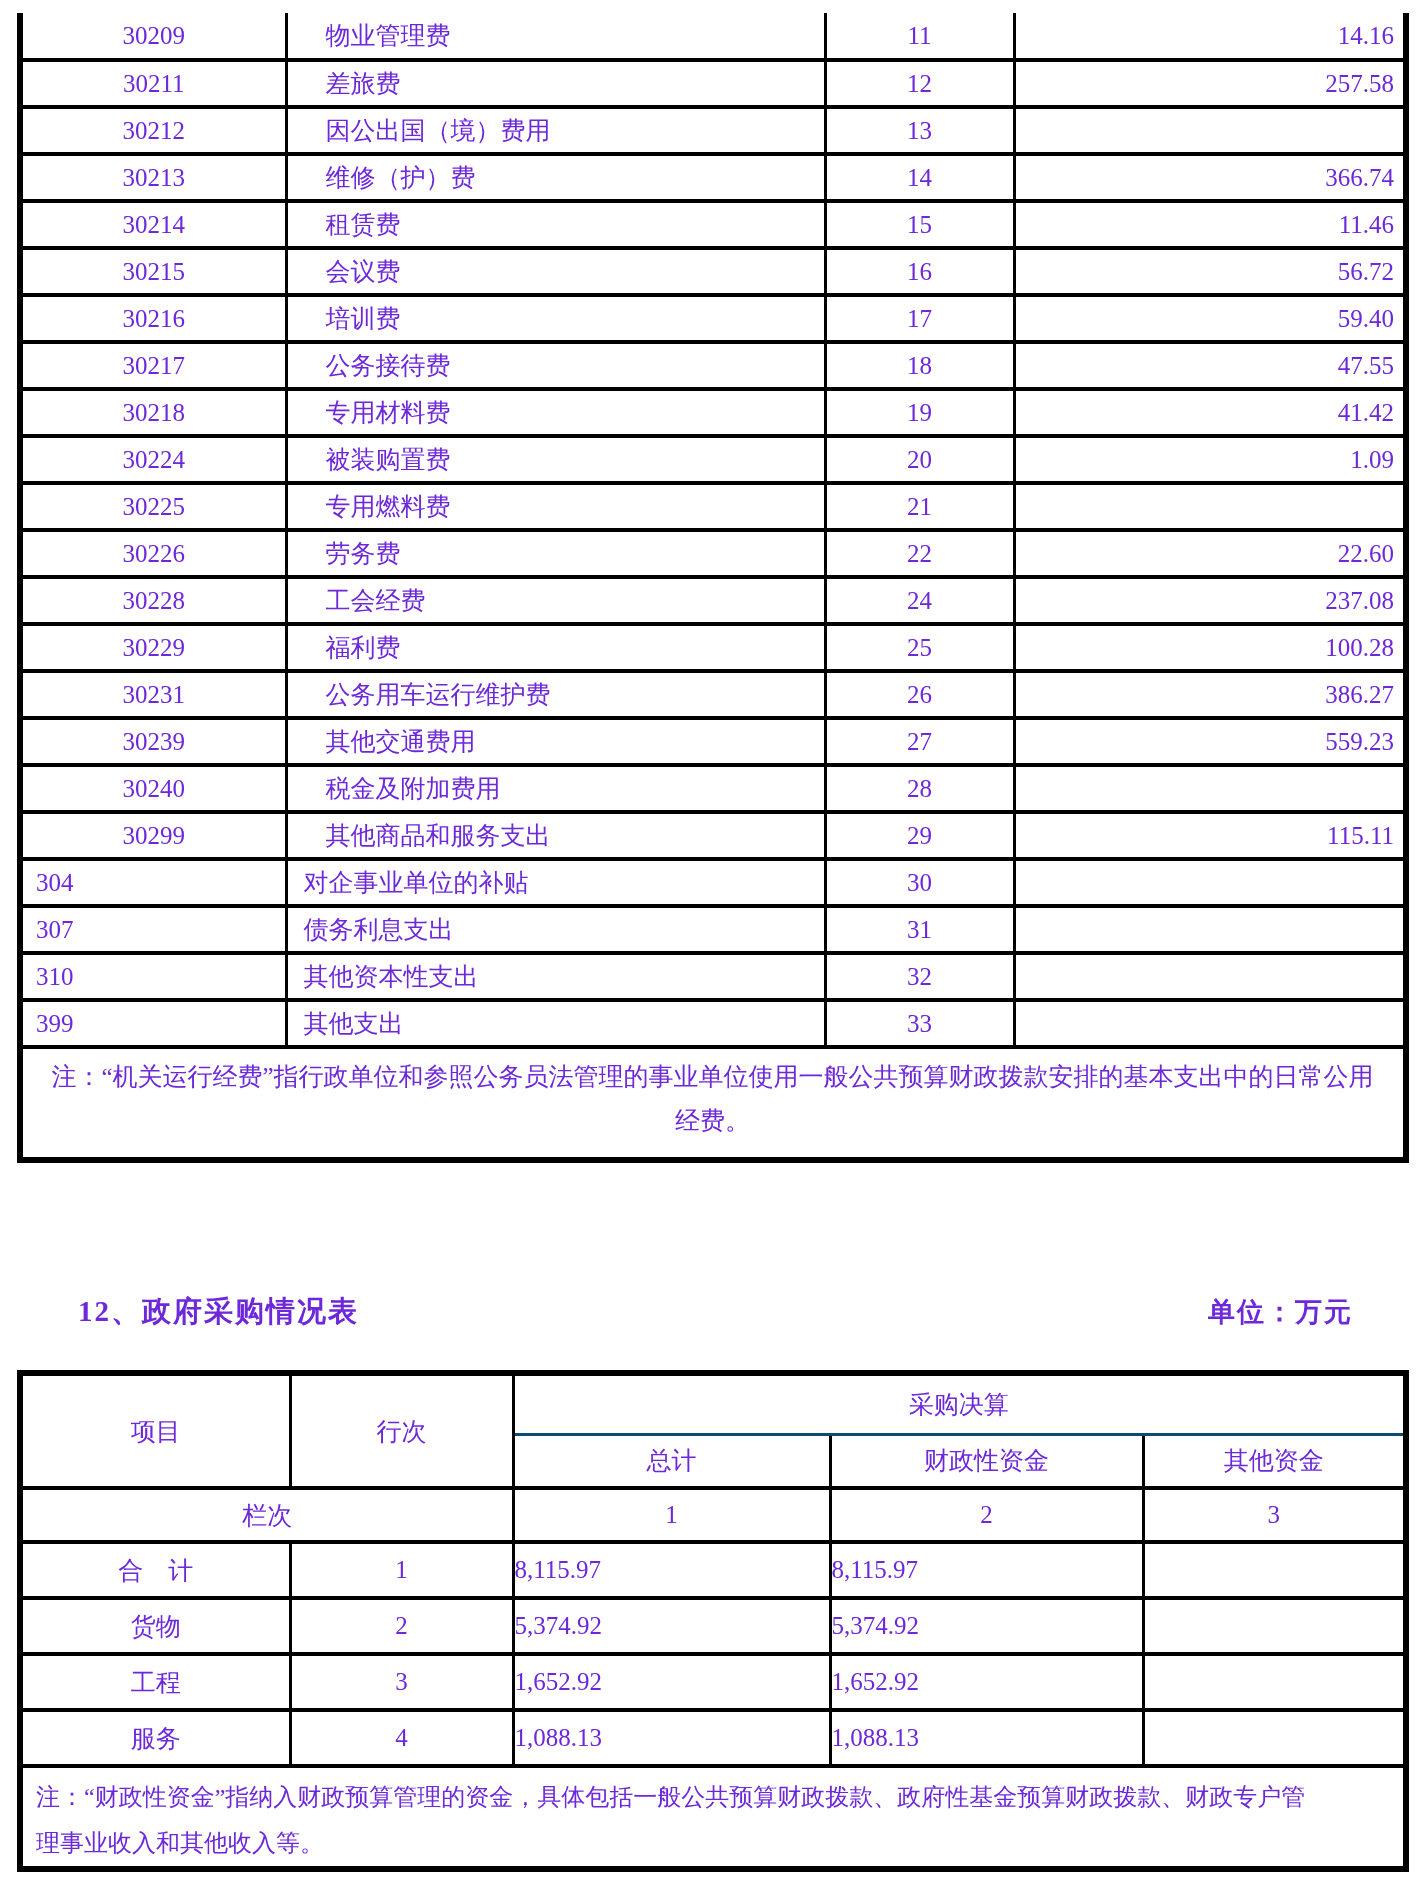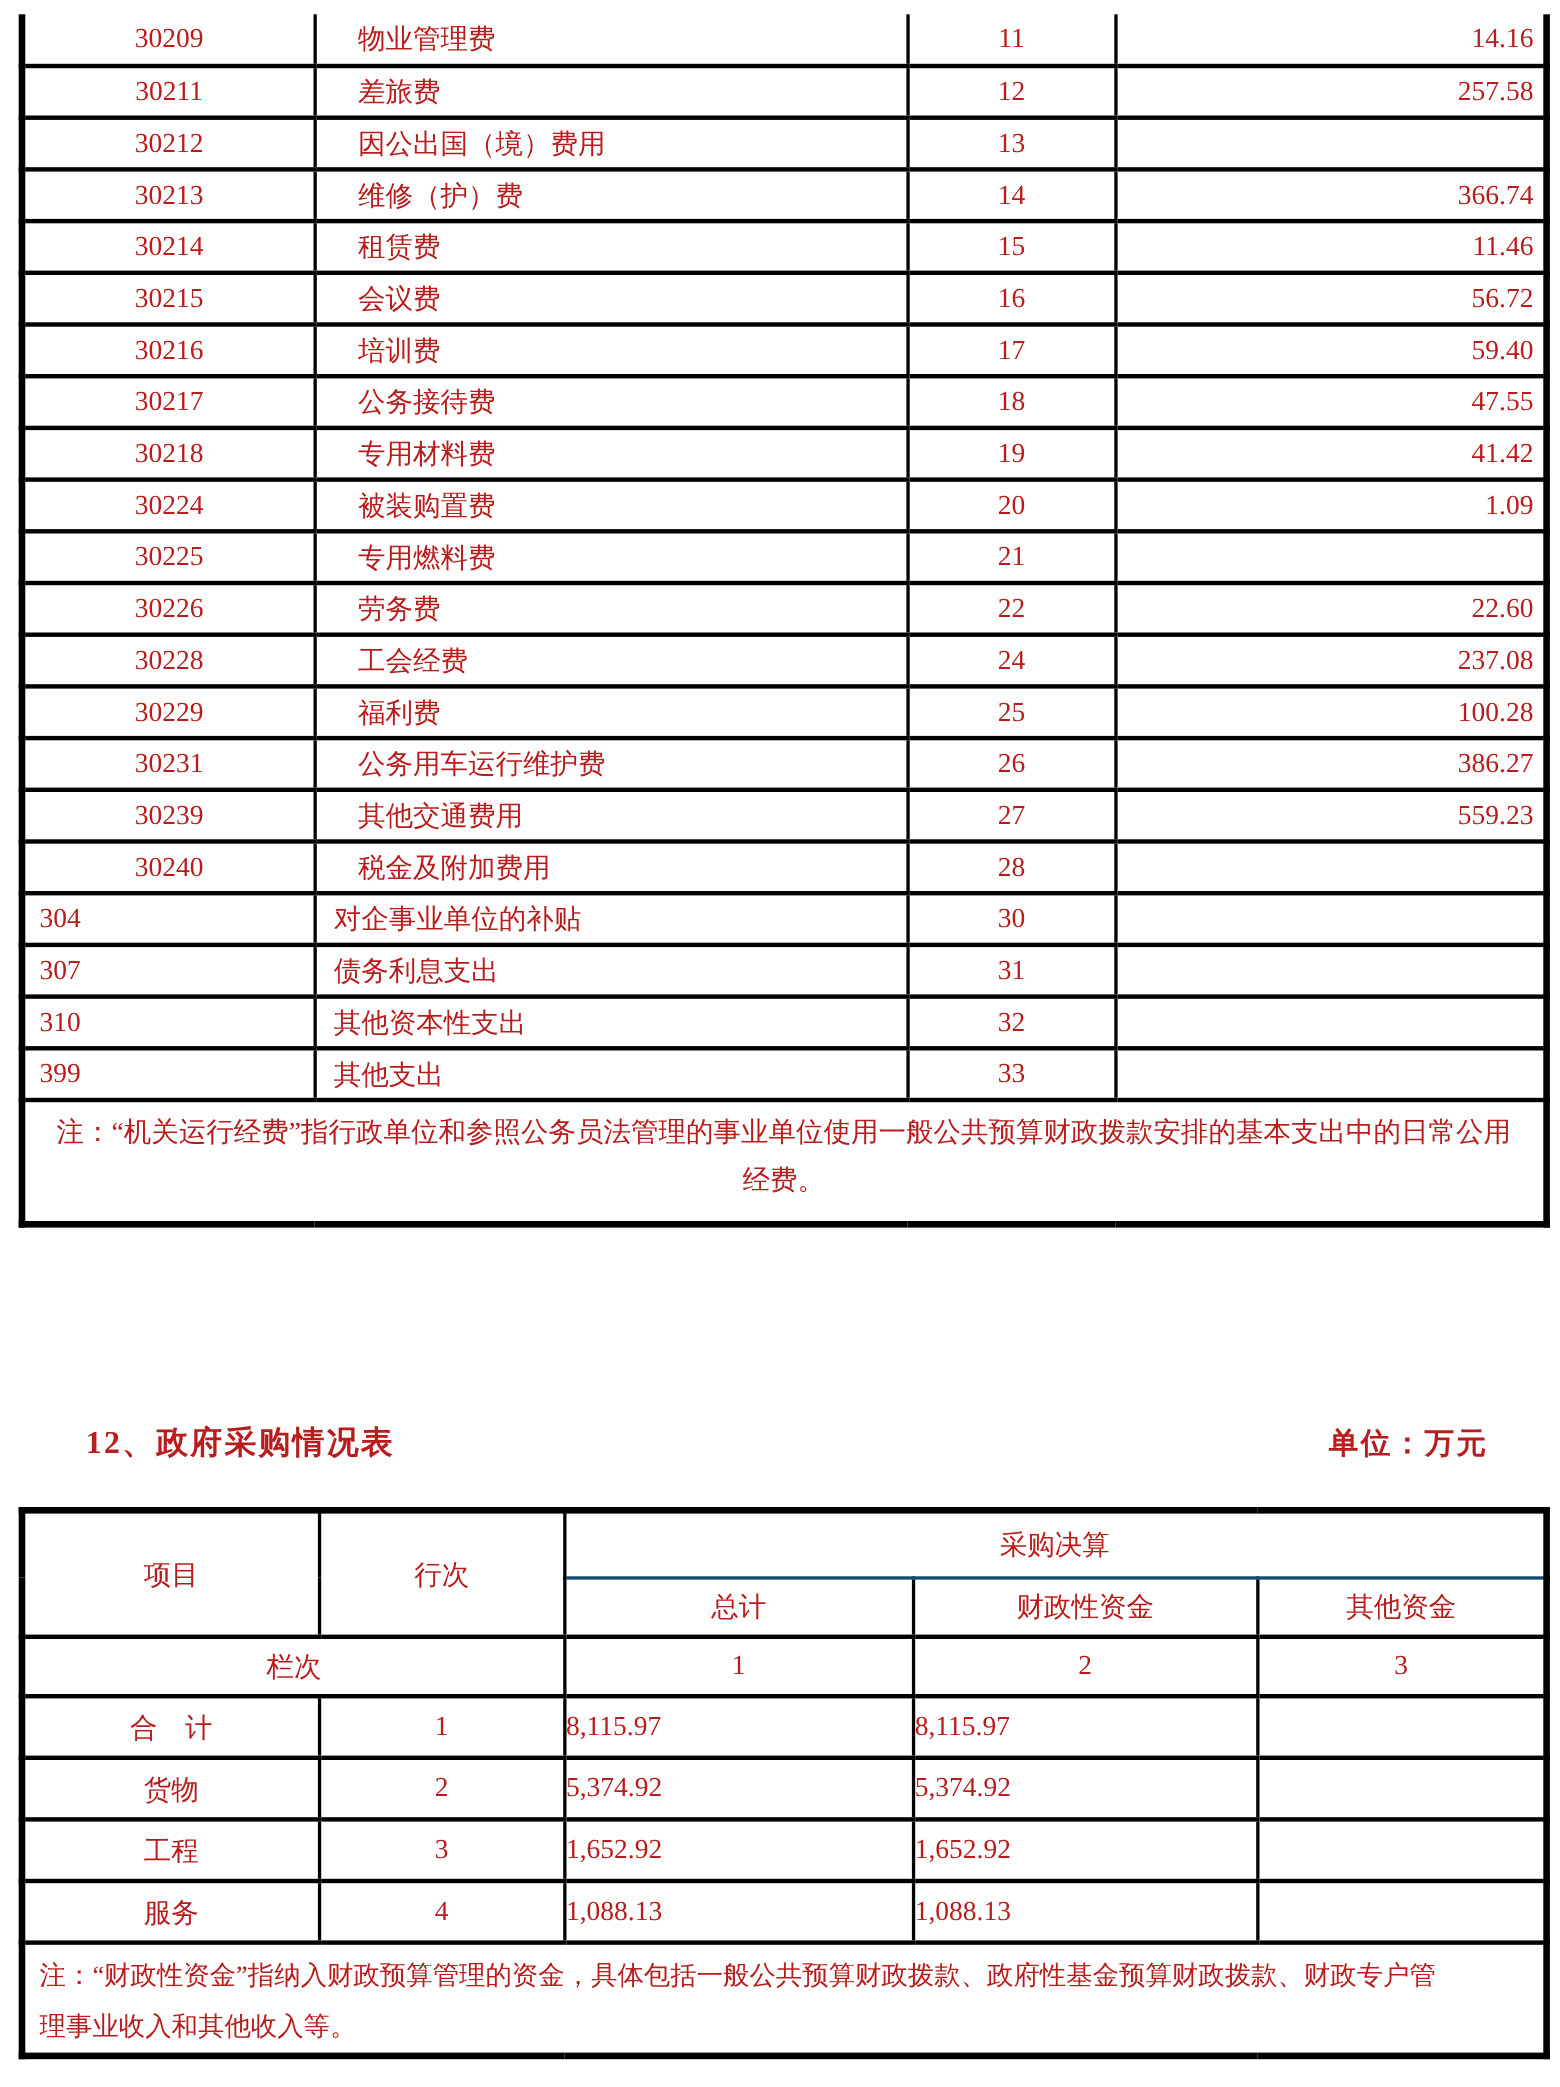--- a/index.html
+++ b/index.html
@@ -1,19 +1,19 @@
 <!DOCTYPE html>
 <html><head>
 <meta charset="utf-8">
 <style>
   * { box-sizing: border-box; }
   html,body { margin:0; padding:0; background:#ffffff; }
   .page {
     position:relative; width:1418px; height:1897px; background:#ffffff;
-    color:#b91c1c; font-family:"Liberation Serif","DejaVu Serif",serif;
+    color:#6d28d9; font-family:"Liberation Serif","DejaVu Serif",serif;
     overflow:hidden;
   }
   table { border-collapse:collapse; table-layout:fixed; }
   td { padding:0; vertical-align:middle; overflow:hidden; }
 
   
   .t1 {
     position:absolute; left:17px; top:13px; width:1386px;
     border:6px solid #000; border-top:none;
   }
@@ -173,20 +173,26 @@
         <td class="cc ctr">30239</td>
         <td class="cn deep">其他交通费用</td>
         <td class="cl">27</td>
         <td class="ca">559.23</td>
       </tr>
       <tr>
         <td class="cc ctr">30240</td>
         <td class="cn deep">税金及附加费用</td>
         <td class="cl">28</td>
         <td class="ca"></td>
+      </tr>
+      <tr>
+        <td class="cc ctr">30299</td>
+        <td class="cn deep">其他商品和服务支出</td>
+        <td class="cl">29</td>
+        <td class="ca">115.11</td>
       </tr>
       <tr>
         <td class="cc lft">304</td>
         <td class="cn">对企事业单位的补贴</td>
         <td class="cl">30</td>
         <td class="ca"></td>
       </tr>
       <tr>
         <td class="cc lft">307</td>
         <td class="cn">债务利息支出</td>

